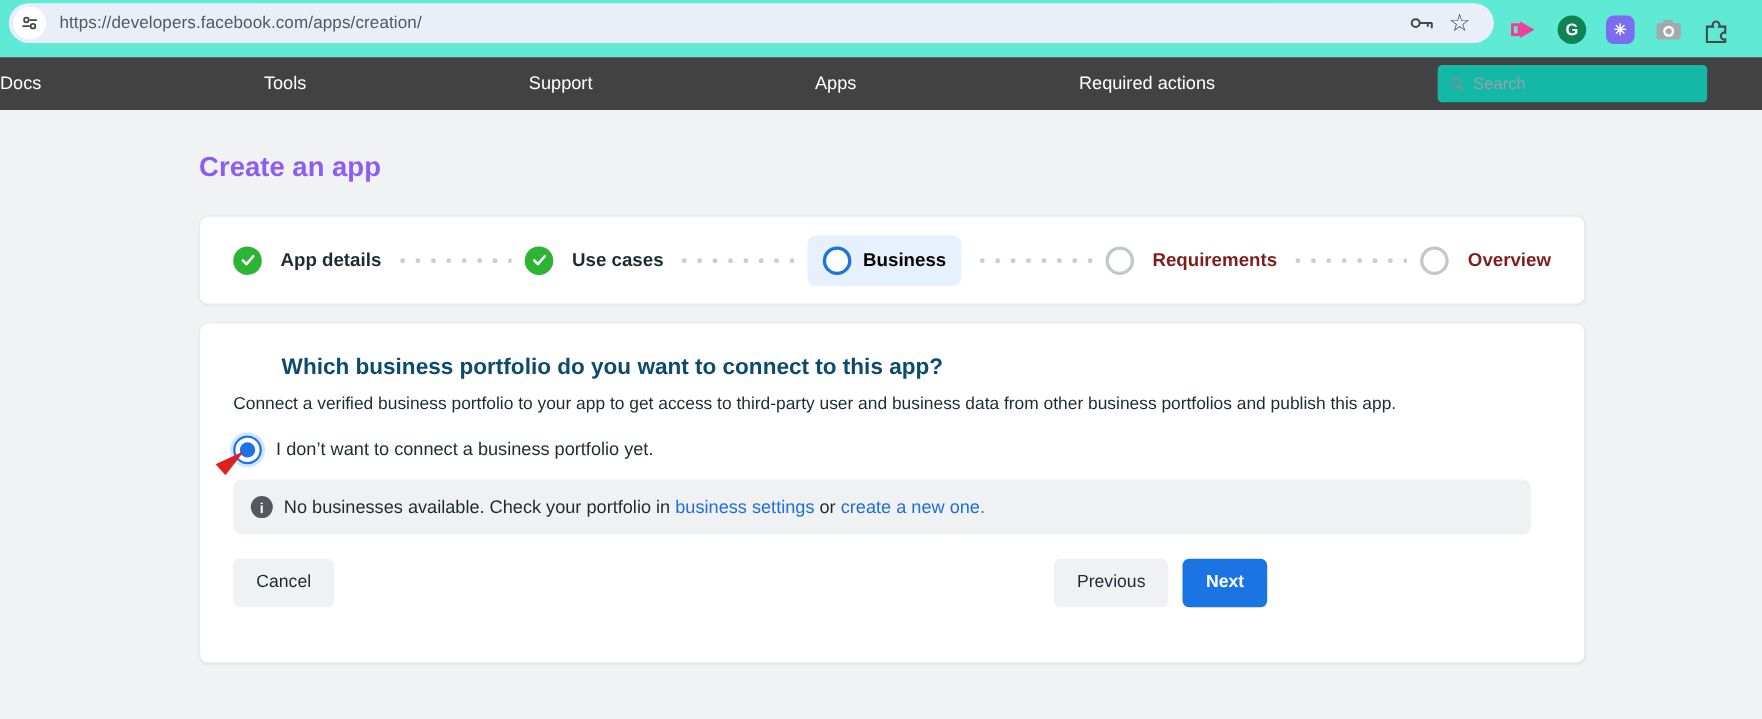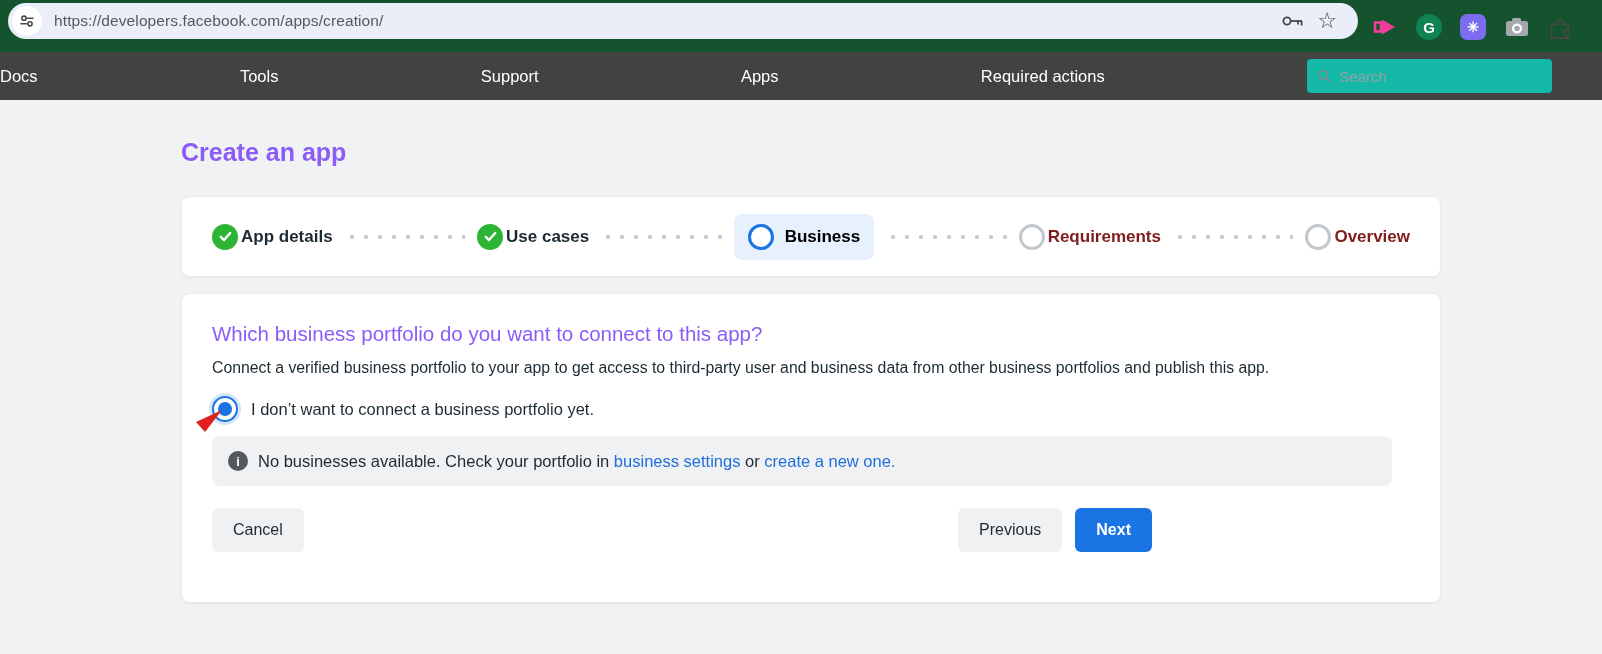--- a/index.html
+++ b/index.html
@@ -5,21 +5,21 @@
   * { margin:0; padding:0; box-sizing:border-box; }
   html,body { background:#e9eaec; }
   .screen {
     position:relative; width:1602px; height:654px;
     background:#f1f2f4; overflow:hidden;
     font-family:"Liberation Sans", sans-serif;
     -webkit-font-smoothing:antialiased;
   }
 
   
-  .browser-bar { position:absolute; left:0; top:0; width:1602px; height:52px; background:#14532d; }
+  .browser-bar { position:absolute; left:0; top:0; width:1602px; height:52px; background:#5eead4; }
   .url-pill {
     position:absolute; left:8px; top:3px; width:1350px; height:36px;
     background:#e9eef8; border-radius:18px;
     display:flex; align-items:center; padding:0 14px 0 4px;
   }
   .tune-circle {
     width:30px; height:30px; border-radius:50%; background:#ffffff;
     display:flex; align-items:center; justify-content:center; flex:0 0 auto;
   }
   .url-text { margin-left:12px; font-size:15.5px; color:#55585c; letter-spacing:0.1px; white-space:nowrap; }
@@ -62,21 +62,21 @@
     font-size:25px; font-weight:700; color:#8b5cf6;
   }
 
   
   .stepper-card {
     position:absolute; left:181px; top:196px; width:1260px; height:81px;
     background:#ffffff; border-radius:8px; border:1px solid #e9eaed;
     box-shadow:0 1px 2px rgba(0,0,0,0.05);
     display:flex; align-items:center; padding:0 30px;
   }
-  .step { display:flex; align-items:center; gap:3px; flex:0 0 auto; }
+  .step { display:flex; align-items:center; gap:17px; flex:0 0 auto; }
   .step-label { font-size:17px; font-weight:700; color:#1c2b33; white-space:nowrap; }
   .step--todo .step-label { color:#7f1d1d; }
   .step--active .step-label { color:#000000; }
   .step-circle { width:26px; height:26px; border-radius:50%; flex:0 0 auto; }
   .circle-done { background:#2db434; display:flex; align-items:center; justify-content:center; }
   .circle-active { background:#fff; border:3px solid #1b74e4; }
   .circle-todo { background:#fff; border:3px solid #c3c8cd; }
   .step-pill { background:#e7f0fd; border-radius:8px; padding:10px 14px; display:flex; align-items:center; gap:11px; }
   .connector {
     flex:1 1 auto; height:4px; margin:0 12px;
@@ -84,21 +84,21 @@
     background-size:14px 4px; background-repeat:repeat-x; background-position:left center;
   }
 
   
   .main-card {
     position:absolute; left:181px; top:293px; width:1260px; height:310px;
     background:#ffffff; border-radius:8px; border:1px solid #e9eaed;
     box-shadow:0 1px 2px rgba(0,0,0,0.05);
     padding:28px 30px 0 30px;
   }
-  .card-heading { font-size:20.5px; font-weight:400; color:#8b5cf6; }
+  .card-heading { font-size:20.5px; font-weight:700; color:#0c4a6e;margin-left:44px; }
   .card-desc { margin-top:9px; font-size:15.8px; color:#1c2b33; line-height:25px; }
   .radio-row { margin-top:16px; display:flex; align-items:center; gap:13px; position:relative; cursor:pointer; width:fit-content; }
   .radio-circle {
     width:26px; height:26px; border-radius:50%; background:#fff;
     border:2.5px solid #1b74e4; box-shadow:0 0 0 3px rgba(27,116,228,0.18);
     display:flex; align-items:center; justify-content:center; flex:0 0 auto;
   }
   .radio-dot { width:14px; height:14px; border-radius:50%; background:#1b74e4; }
   .radio-label { font-size:16.5px; color:#1c2b33; }
   .cursor-arrow { position:absolute; left:-18px; top:9px; pointer-events:none; }

